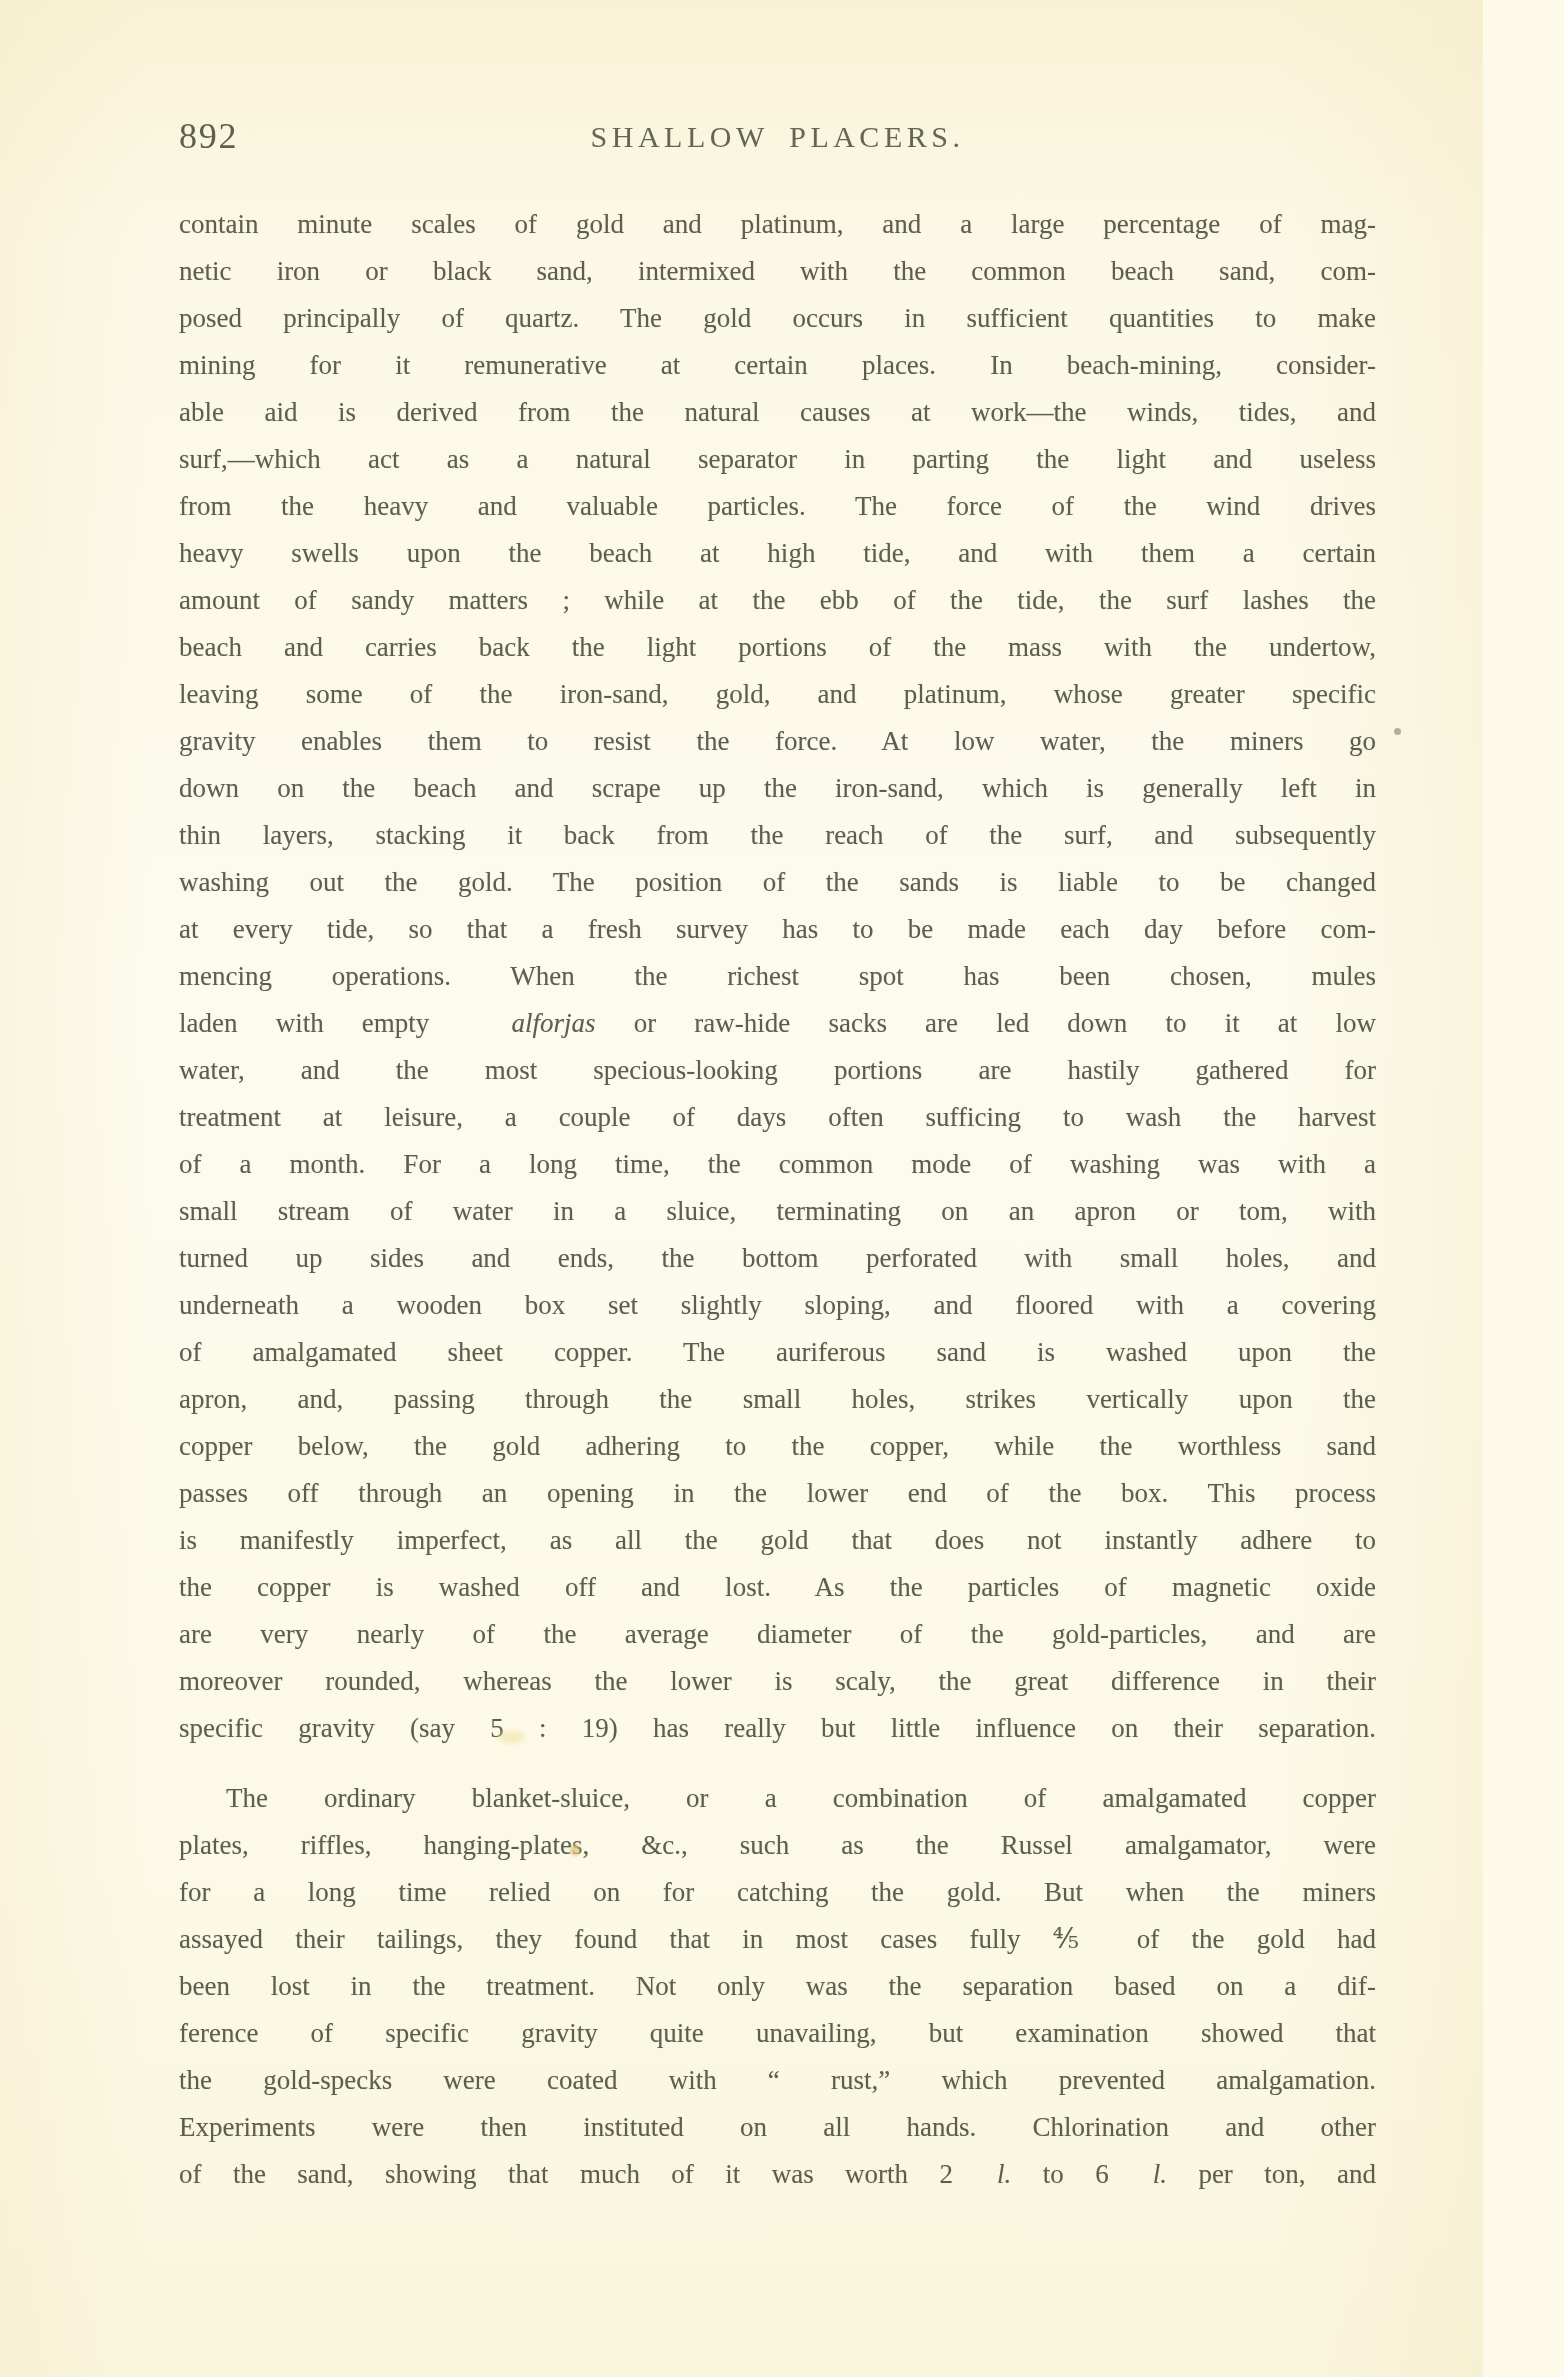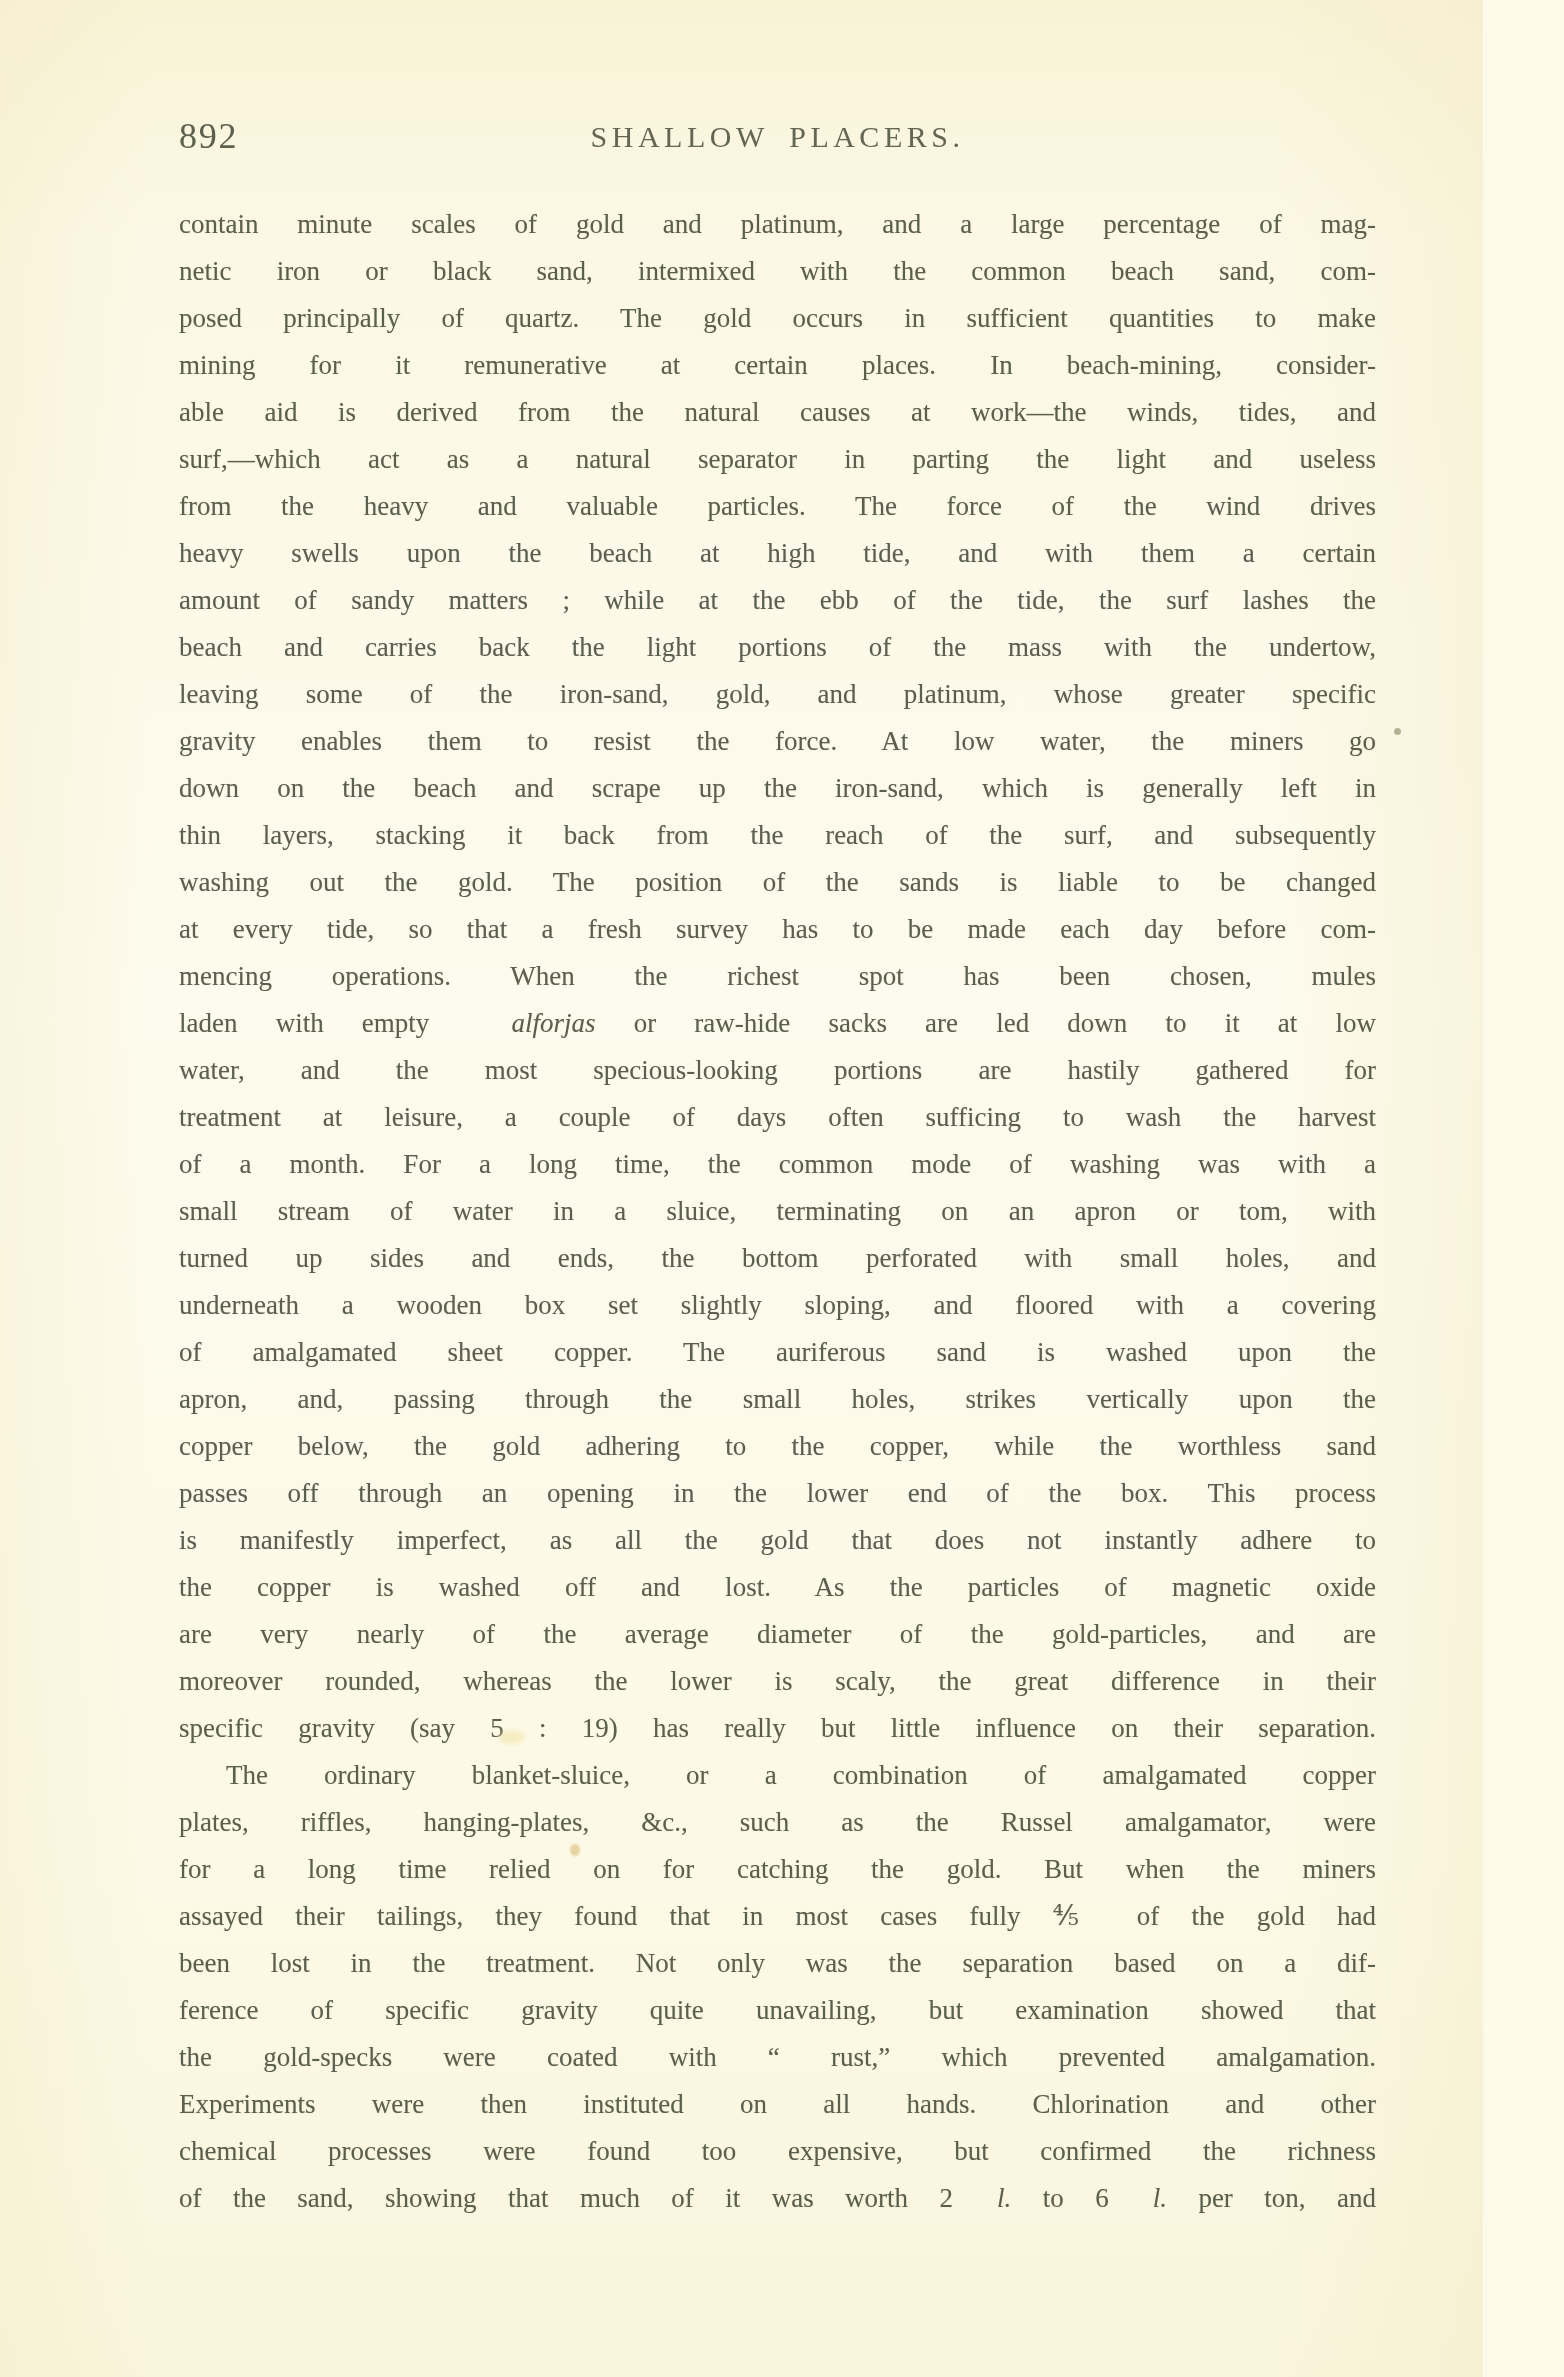--- a/index.html
+++ b/index.html
@@ -24,21 +24,21 @@
     position:absolute;left:0;right:0;top:0;text-align:center;
     font-size:30px;line-height:43px;letter-spacing:4.5px;word-spacing:9px;color:#626653;
   }
   .body{position:absolute;left:179px;top:201px;width:1197px;}
   .line{
     height:47px;line-height:47px;font-size:27px;
     text-align:justify;text-align-last:justify;text-justify:inter-word;
     white-space:normal;color:#5b5f4d;
     text-shadow:0 0 0.9px rgba(91,95,77,0.25);
   }
-  .line.indent{text-indent:47px;}
+  .line.indent{text-indent:47px;margin-top:23px;}
   .line i{font-style:italic;margin-left:44px;}
   .speck{position:absolute;border-radius:50%;pointer-events:none;}
   .speck-dot{left:1394px;top:728px;width:7.2px;height:7.2px;background:#8d8d6c;opacity:.65;}
   .stain-1{left:498px;top:1730px;width:27px;height:14.3px;background:#f0e2a4;opacity:.55;filter:blur(2.7px);}
   .stain-2{left:570px;top:1844px;width:10px;height:11.6px;background:#dfc483;opacity:.7;filter:blur(0.9px);}
 </style>
 </head>
 <body>
 
 <div class="page">
@@ -81,20 +81,19 @@
       <div class="line"><span>moreover rounded, whereas the lower is scaly, the great difference in their</span></div>
       <div class="line"><span>specific gravity (say 5 : 19) has really but little influence on their separation.</span></div>
       <div class="line indent"><span>The ordinary blanket-sluice, or a combination of amalgamated copper</span></div>
       <div class="line"><span>plates, riffles, hanging-plates, &amp;c., such as the Russel amalgamator, were</span></div>
       <div class="line"><span>for a long time relied on for catching the gold. But when the miners</span></div>
       <div class="line"><span>assayed their tailings, they found that in most cases fully ⅘ of the gold had</span></div>
       <div class="line"><span>been lost in the treatment. Not only was the separation based on a dif-</span></div>
       <div class="line"><span>ference of specific gravity quite unavailing, but examination showed that</span></div>
       <div class="line"><span>the gold-specks were coated with “ rust,” which prevented amalgamation.</span></div>
       <div class="line"><span>Experiments were then instituted on all hands. Chlorination and other</span></div>
-      <div class="line"><span>chemical processes were found too expensive, but confirmed the richness</span></div>
       <div class="line"><span>of the sand, showing that much of it was worth 2</span><i>l.</i><span> to 6</span><i>l.</i><span> per ton, and</span></div>
     </div>
   <div class="speck speck-dot"></div>
   <div class="speck stain-1"></div>
   <div class="speck stain-2"></div>
 </div>
 
 
 </body></html>

